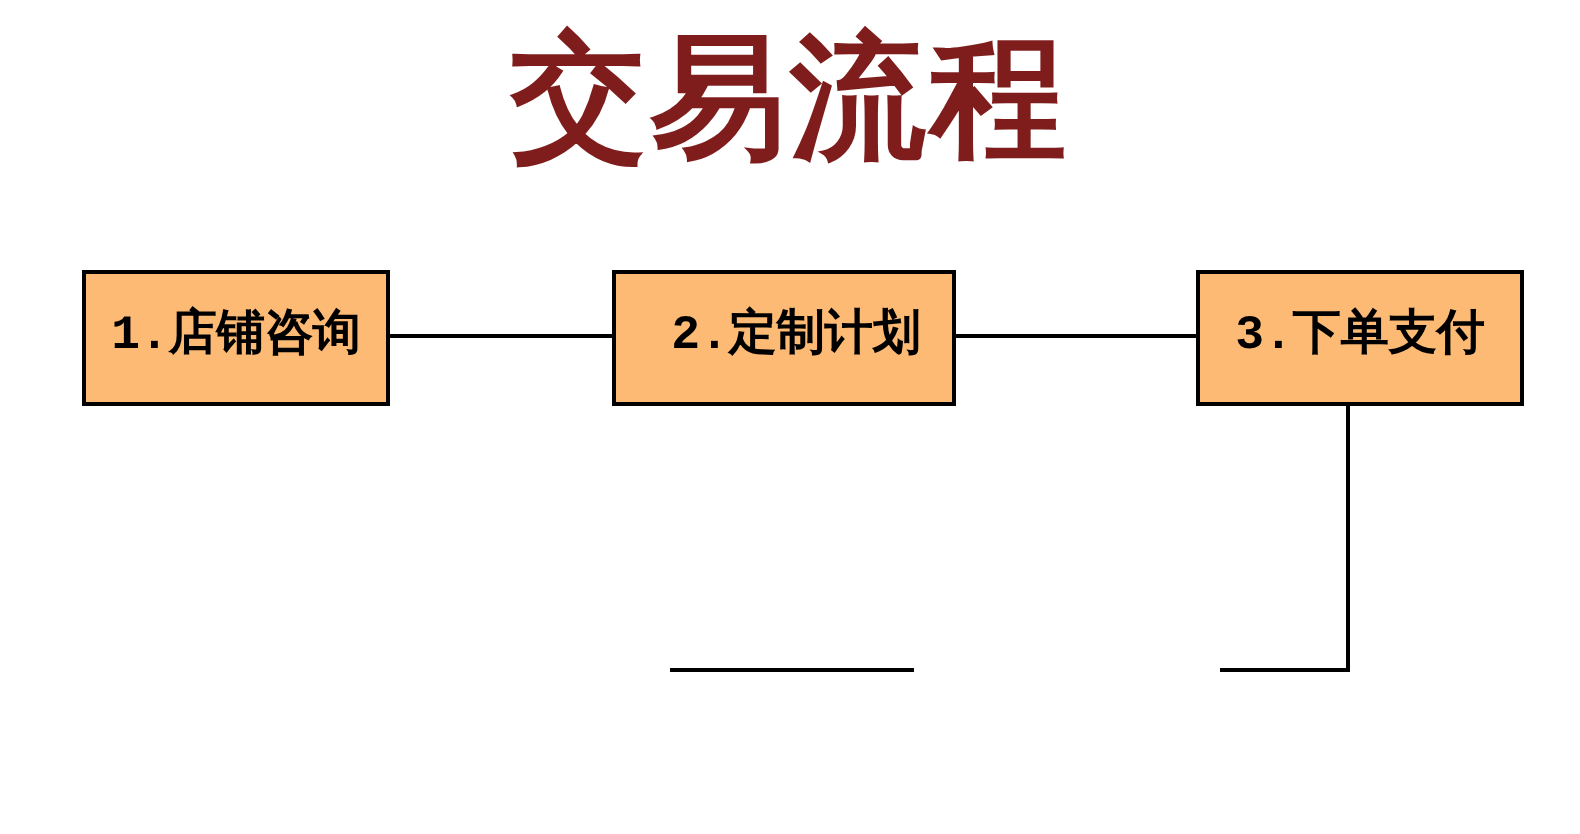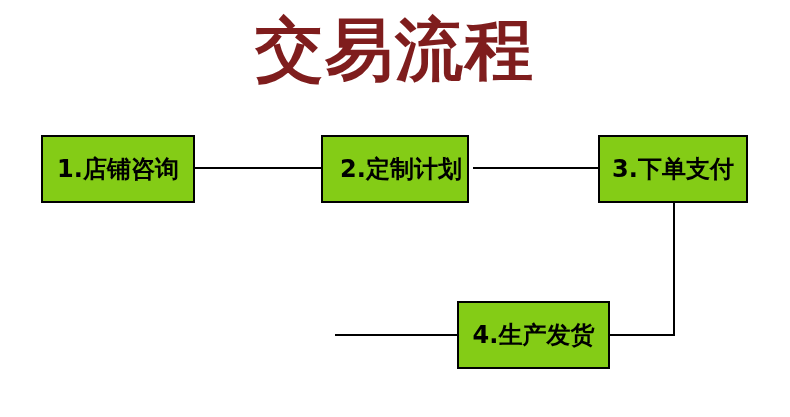--- a/index.html
+++ b/index.html
@@ -34,38 +34,39 @@
     letter-spacing: 2px;
     color: #7f1d1d;
     white-space: nowrap;
   }
 
   
   .node-box {
     position: absolute;
     box-sizing: border-box;
     border: 2px solid #000000;
-    background: #84cc16;
+    background: #fdba74;
     display: flex;
     align-items: center;
     justify-content: center;
     z-index: 3;
+    font-family: Liberation Mono, monospace;
   }
   .node-label {
     font-size: 24px;
     font-weight: 700;
     line-height: 1;
     color: #000000;
     white-space: nowrap;
     letter-spacing: 0px;
   }
 
   #node-1 { left: 41px;  top: 135px; width: 154px; height: 68px; }
-  #node-2 { left: 321px; top: 135px; width: 148px; height: 68px; padding-left: 12px; }
-  #node-3 { left: 598px; top: 135px; width: 150px; height: 68px; }
+  #node-2 { left: 306px; top: 135px; width: 172px; height: 68px; padding-left: 12px; }
+  #node-3 { left: 598px; top: 135px; width: 164px; height: 68px; }
   #node-4 { left: 457px; top: 301px; width: 153px; height: 68px; }
   #node-5 { left: 182px; top: 302px; width: 153px; height: 67px; }
 
   
   .connector {
     position: absolute;
     background: #000000;
     z-index: 1;
   }
   .connector.h { height: 2px; }
@@ -100,18 +101,15 @@
   </div>
 
   <div class="node-box" id="node-2">
     <span class="node-label">2.定制计划</span>
   </div>
 
   <div class="node-box" id="node-3">
     <span class="node-label">3.下单支付</span>
   </div>
 
-  <div class="node-box" id="node-4">
-    <span class="node-label">4.生产发货</span>
-  </div>
 
 
 </div>
 
 </body></html>

